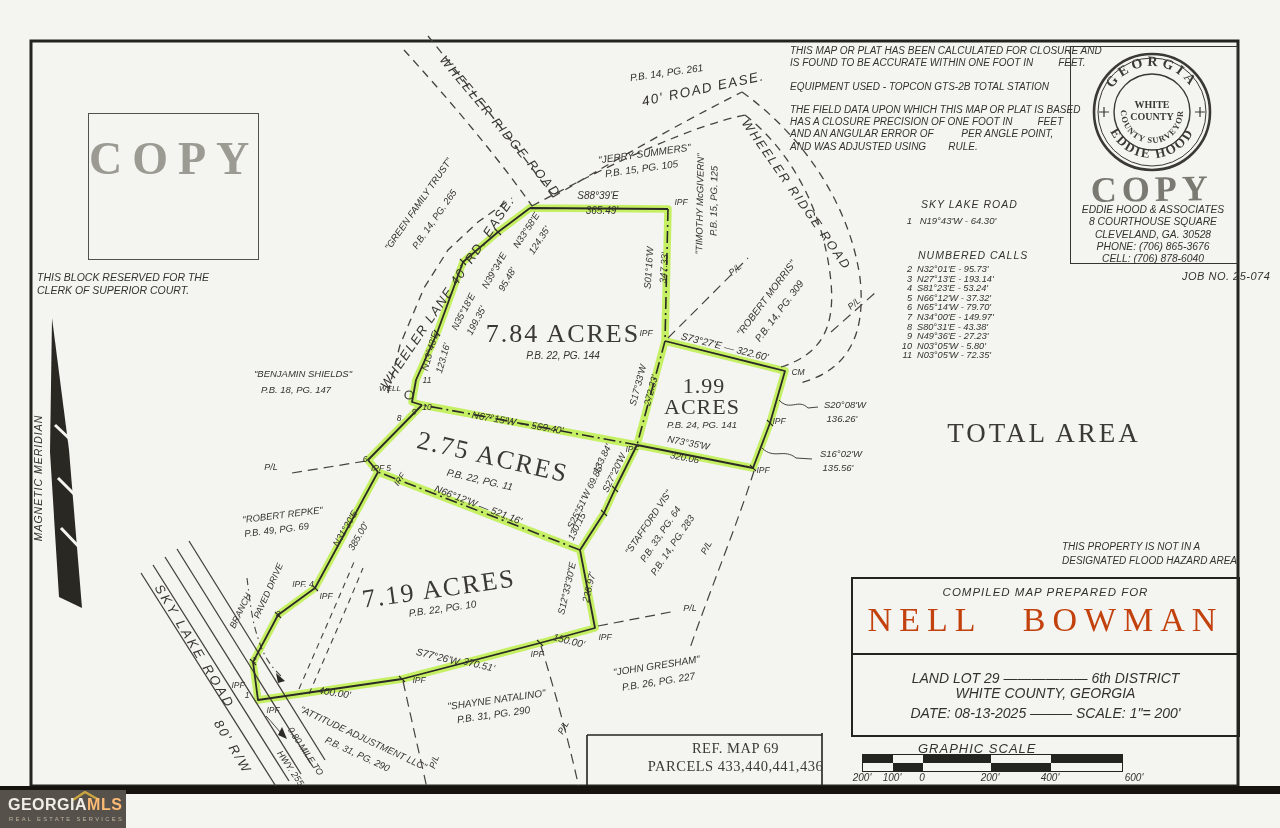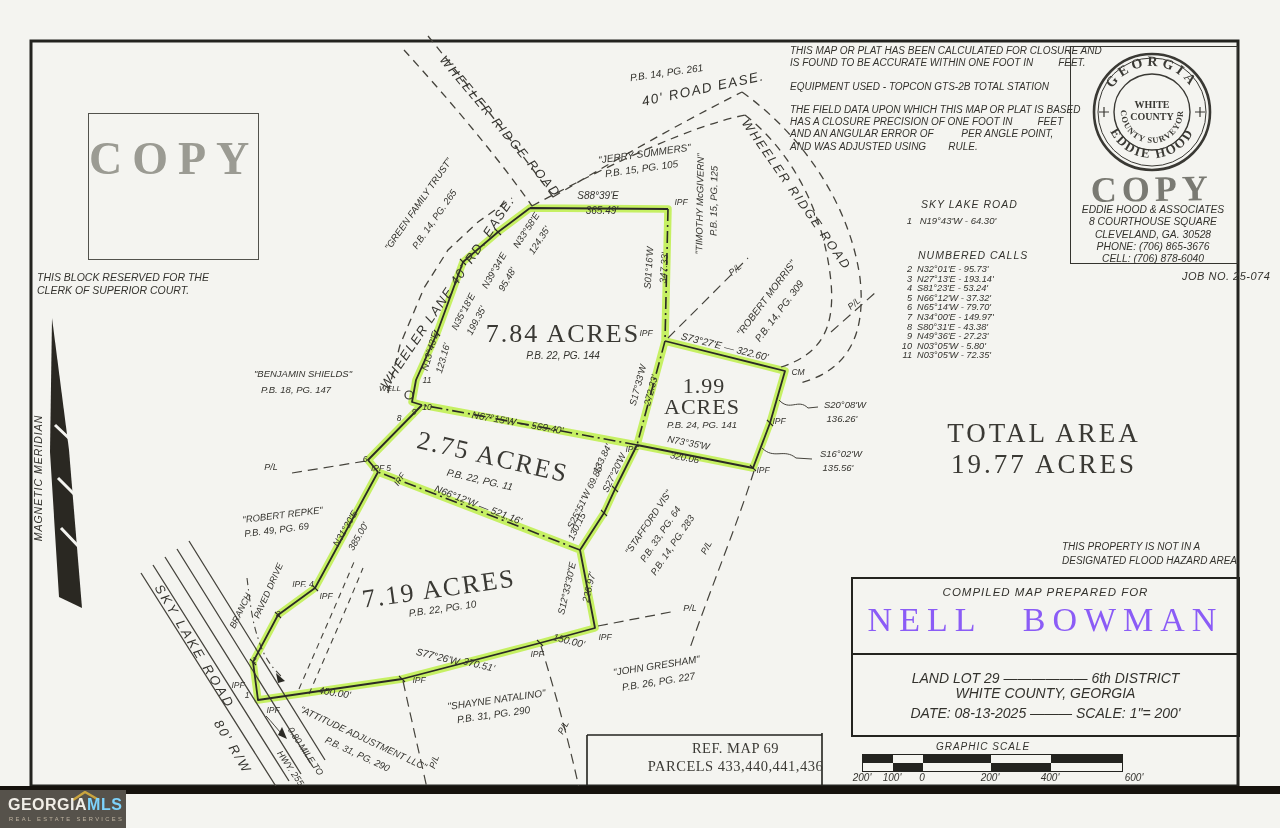--- a/index.html
+++ b/index.html
@@ -22,35 +22,35 @@
   .call-first{left:898px;top:215px;font-size:9.5px;font-style:italic;}
   #calls-rows{left:898px;top:265px;font-size:9.2px;line-height:9.6px;font-style:italic;}
   .cnum{display:inline-block;width:14px;text-align:right;margin-right:5px;}
   .total-area{left:938px;top:418px;width:212px;text-align:center;color:#3b3a35;}
   .total-area div{font-size:27px;letter-spacing:3px;line-height:31px;}
   .flood{left:1062px;top:540px;font-size:10px;line-height:13.5px;font-style:italic;}
   .bowman{left:851px;top:577px;width:385px;height:156px;border:2.6px solid #23231f;background:transparent;}
   .bw-prep{position:absolute;left:0;top:7px;width:100%;text-align:center;font-size:11.5px;
            font-style:italic;letter-spacing:1px;}
   .bw-owner{position:absolute;left:0;top:22px;width:100%;text-align:center;font-size:34px;
-            letter-spacing:7px;word-spacing:26px;color:#8b5cf6;}
+            letter-spacing:7px;word-spacing:26px;color:#c2410c;}
   .bw-div{position:absolute;left:0;top:74px;width:100%;height:2.4px;background:#23231f;}
   .bw-line{position:absolute;left:0;width:100%;text-align:center;font-size:14px;font-style:italic;}
   .ref-block{left:643px;top:739px;width:185px;text-align:center;font-size:14.5px;line-height:18px;
              letter-spacing:.5px;color:#3b3a35;}
-  .scale-title{left:918px;top:741px;width:130px;text-align:center;font-size:10px;font-style:italic;letter-spacing:1px;}
+  .scale-title{left:918px;top:741px;width:130px;text-align:left;font-size:13px;font-style:italic;letter-spacing:1px;}
   #scale-bar{left:862px;top:754px;width:259px;height:16px;border:1.3px solid #23231f;background:#f4f4f0;}
   .sb-cell{position:absolute;height:8px;}
   #scale-ticks{left:862px;top:772px;width:270px;height:13px;font-size:10px;font-style:italic;}
   #scale-ticks span{position:absolute;transform:translateX(-50%);}
   .band{left:0;top:786px;width:1280px;height:8px;background:#16130e;}
   .mls-logo{left:0;top:790px;width:126px;height:38px;background:#56524b;}
   .mls-row{position:absolute;left:8px;top:6px;font-weight:bold;font-size:16px;letter-spacing:.5px;}
   .mls-g{color:#f1eee7;}
-  .mls-m{color:#7dd3fc;}
+  .mls-m{color:#fdba74;}
   .mls-tag{position:absolute;left:9px;top:26px;font-size:5.8px;letter-spacing:2.3px;color:#beb3a0;}
   .maplbl{font-family:"Liberation Sans",sans-serif;font-style:italic;fill:#34332e;}
   .maplbl.serif{font-family:"Liberation Serif",serif;font-style:normal;fill:#3a3934;}
 </style>
 </head>
 <body>
 
 <svg width="1280" height="828" viewBox="0 0 1280 828" xmlns="http://www.w3.org/2000/svg">
 
   <rect x="31" y="41" width="1207" height="745" fill="none" stroke="#23231f" stroke-width="3"></rect>
@@ -275,21 +275,20 @@
     <div class="call-row"><span class="cnum">6</span><span class="ctext">N65°14'W - 79.70'</span></div>
     <div class="call-row"><span class="cnum">7</span><span class="ctext">N34°00'E - 149.97'</span></div>
     <div class="call-row"><span class="cnum">8</span><span class="ctext">S80°31'E - 43.38'</span></div>
     <div class="call-row"><span class="cnum">9</span><span class="ctext">N49°36'E - 27.23'</span></div>
     <div class="call-row"><span class="cnum">10</span><span class="ctext">N03°05'W - 5.80'</span></div>
     <div class="call-row"><span class="cnum">11</span><span class="ctext">N03°05'W - 72.35'</span></div>
   </div>
 
 <div class="abs total-area plat-serif">
   <div>TOTAL AREA</div>
-  <div>19.77 ACRES</div>
 </div>
 
 <div class="abs flood">
   <div>THIS PROPERTY IS NOT IN A</div>
   <div>DESIGNATED FLOOD HAZARD AREA.</div>
 </div>
 
 <div class="abs bowman">
   <div class="bw-prep">COMPILED MAP PREPARED FOR</div>
   <div class="bw-owner plat-serif">NELL BOWMAN</div>

